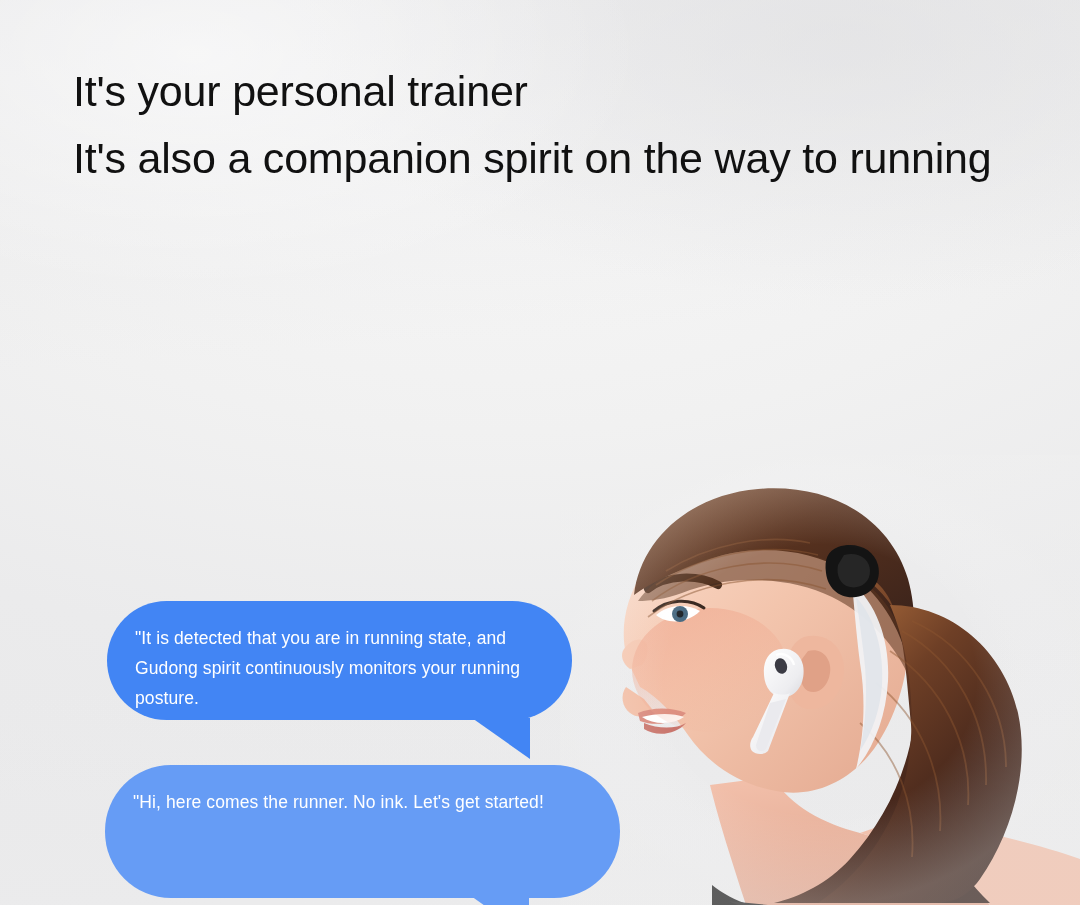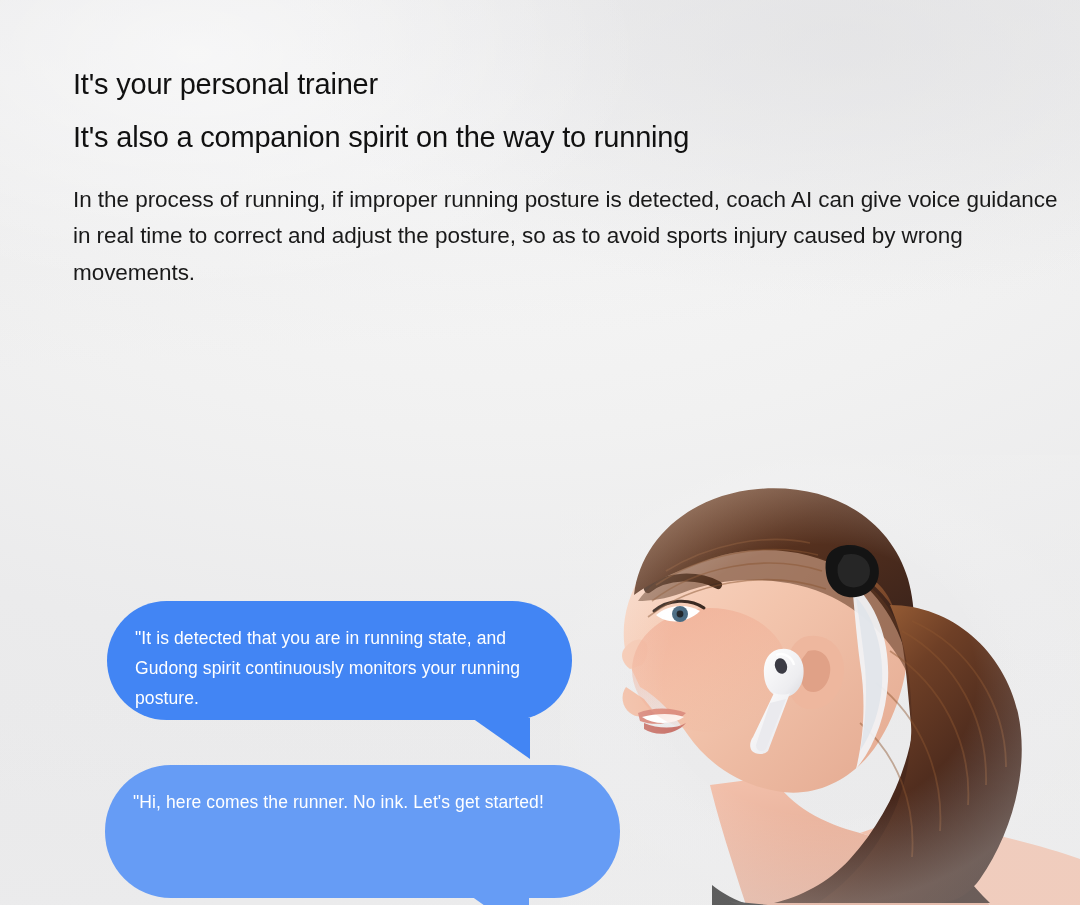--- a/index.html
+++ b/index.html
@@ -39,21 +39,21 @@
 
   
   .copy-block {
     position:absolute;
     left:73px;
     top:70px;
     width:985px;
   }
   .headline {
     color:#111111;
-    font-size:29px;
+    font-size:43px;
     font-weight:400;
     line-height:1.0;
     letter-spacing:-0.2px;
     white-space:nowrap;
   }
   .headline.line-1 { margin-bottom:24px; }
   .headline.line-2 { margin-bottom:30px; }
 
   .body-copy {
     color:#1a1a1a;
@@ -130,21 +130,20 @@
 </style>
 </head>
 <body>
 
 <div class="page">
   <div class="bg-sheen"></div>
 
   <div class="copy-block">
     <div class="headline line-1">It's your personal trainer</div>
     <div class="headline line-2">It's also a companion spirit on the way to running</div>
-    <div class="body-copy">In the process of running, if improper running posture is detected, coach AI can give voice guidance in real time to correct and adjust the posture, so as to avoid sports injury caused by wrong movements.</div>
   </div>
 
   <div class="photo">
     <svg viewBox="0 0 520 450" xmlns="http://www.w3.org/2000/svg" aria-hidden="true">
       <defs>
         <linearGradient id="skinG" x1="0" y1="0" x2="1" y2="1">
           <stop offset="0%" stop-color="#fbdccb"></stop>
           <stop offset="45%" stop-color="#f3c5ad"></stop>
           <stop offset="100%" stop-color="#e3a88f"></stop>
         </linearGradient>

